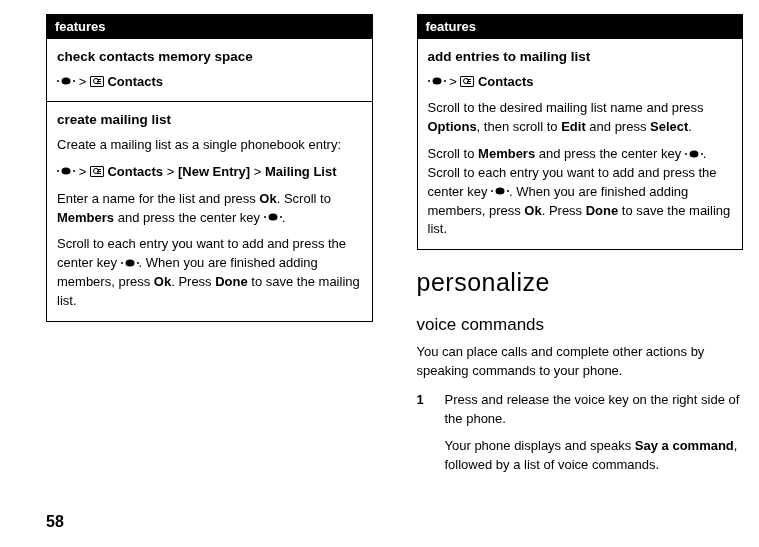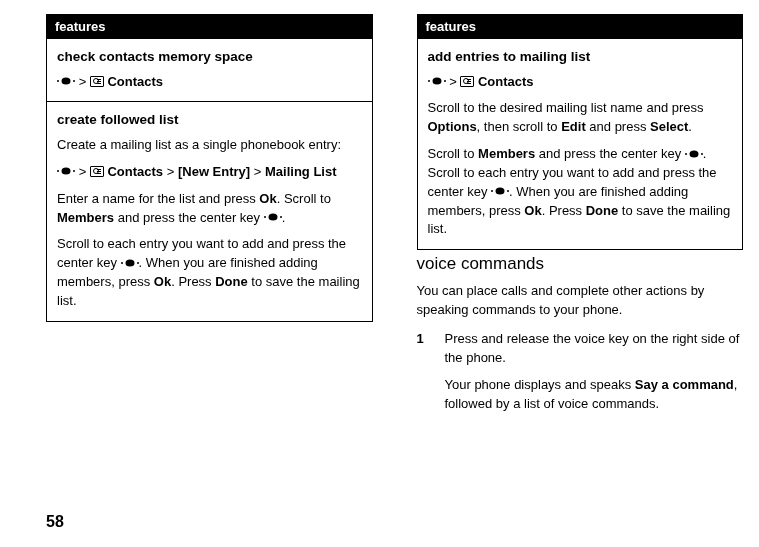--- a/index.html
+++ b/index.html
@@ -145,21 +145,21 @@
         <div class="tbl-row-title">check contacts memory space</div>
         <div class="para">
           <span class="dot-key"><span class="mid"></span></span>
           <span class="gt"> &gt; </span>
           <span class="contact-icon"></span>
           <span> </span><span class="bold-serif">Contacts</span>
         </div>
       </div>
 
       <div class="tbl-cell">
-        <div class="tbl-row-title">create followed list</div>
+        <div class="tbl-row-title">create mailing list</div>
         <div class="para">Create a mailing list as a single phonebook entry:</div>
         <div class="para">
           <span class="dot-key"><span class="mid"></span></span>
           <span class="gt"> &gt; </span>
           <span class="contact-icon"></span>
           <span> </span><span class="bold-serif">Contacts</span>
           <span class="gt"> &gt; </span><span class="bold-serif">[New Entry]</span>
           <span class="gt"> &gt; </span><span class="bold-serif">Mailing List</span>
         </div>
         <div class="para">
@@ -185,20 +185,21 @@
         </div>
         <div class="para">
           <span>Scroll to the desired mailing list name and press </span><span class="bold-serif">Options</span><span>, then scroll to </span><span class="bold-serif">Edit</span><span> and press </span><span class="bold-serif">Select</span><span>.</span>
         </div>
         <div class="para">
           <span>Scroll to </span><span class="bold-serif">Members</span><span> and press the center key </span><span class="dot-key"><span class="mid"></span></span><span>. Scroll to each entry you want to add and press the center key </span><span class="dot-key"><span class="mid"></span></span><span>. When you are finished adding members, press </span><span class="bold-serif">Ok</span><span>. Press </span><span class="bold-serif">Done</span><span> to save the mailing list.</span>
         </div>
       </div>
     </div>
 
+    <div class="h1">personalize</div>
     <div class="h2">voice commands</div>
     <div class="body-text">You can place calls and complete other actions by speaking commands to your phone.</div>
 
     <div class="step">
       <div class="step-num">1</div>
       <div class="step-body">
         <span>Press and release the voice key on the right side of the phone.</span>
         <div class="step-sub">
           <span>Your phone displays and speaks </span><span class="bold-serif">Say a command</span><span>, followed by a list of voice commands.</span>
         </div>

